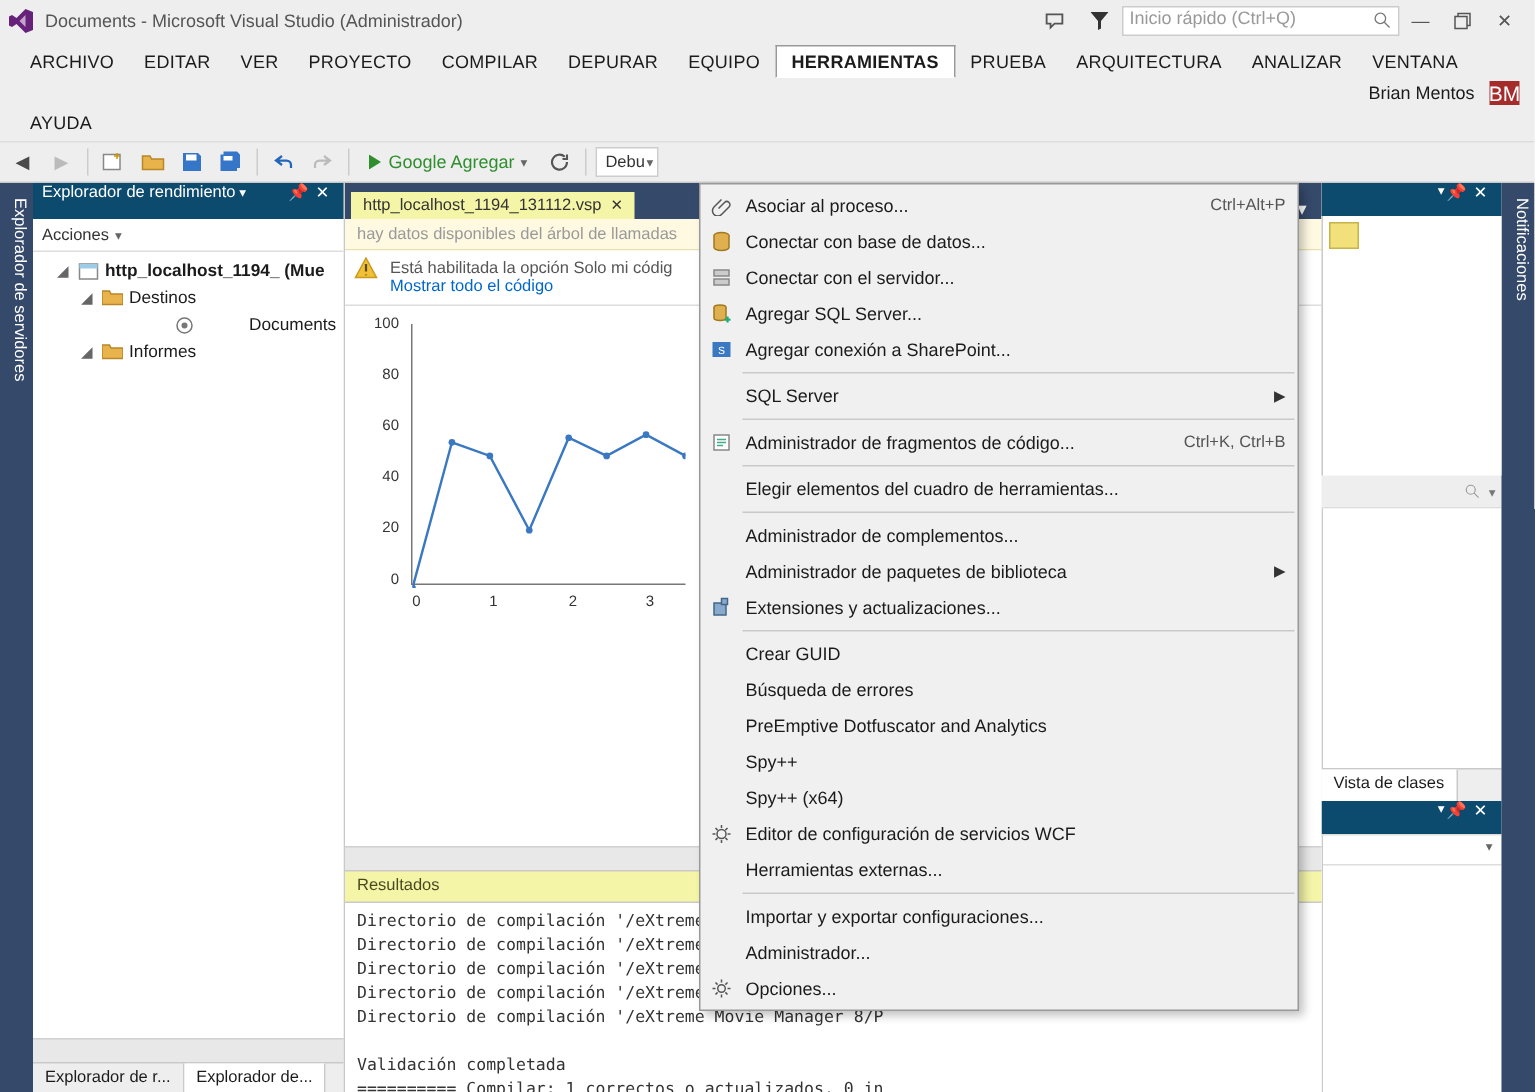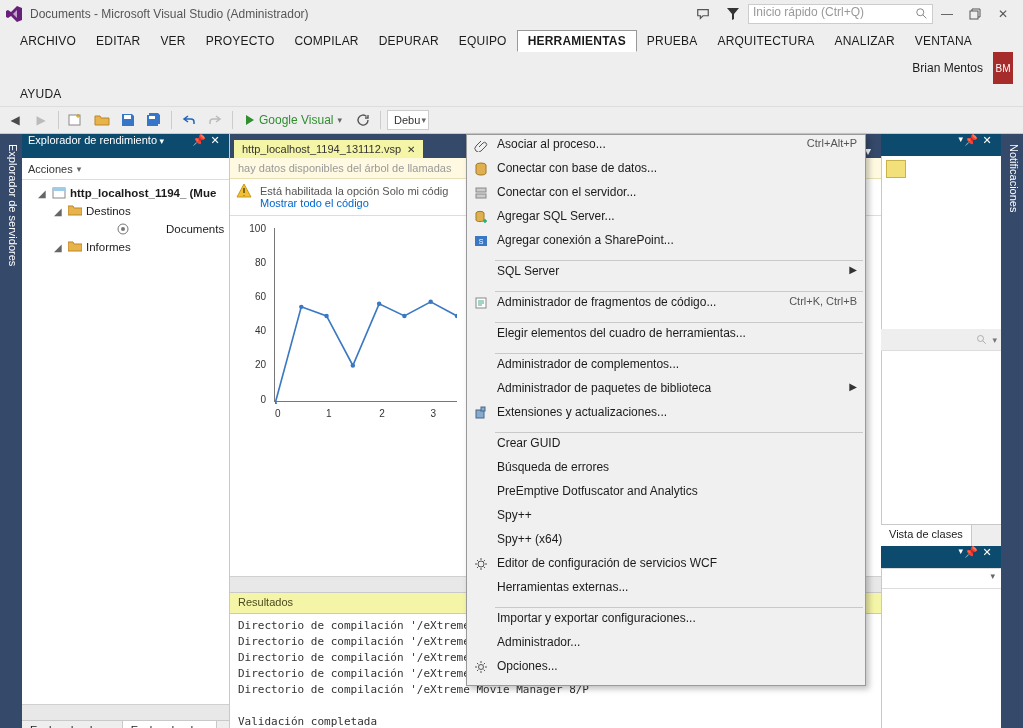--- a/index.html
+++ b/index.html
@@ -11,21 +11,21 @@
 .titlebar .spacer { flex: 1; }
 .titlebar .chatico, .titlebar .funnel { width: 18px; height: 18px; margin: 0 6px; display:flex; align-items:center; justify-content:center; color:#555; }
 .titlebar .quicklaunch { width: 185px; height: 20px; border: 1px solid #ccc; background: #fff; padding: 0 20px 0 4px; color: #999; position: relative; }
 .titlebar .quicklaunch .mag { position: absolute; right: 3px; top: 2px; }
 .titlebar .winbtn { width: 28px; height: 20px; display: flex; align-items: center; justify-content: center; color: #555; }
 
 .menubar { background: #eee; padding: 2px 10px 2px 10px; display: flex; flex-wrap: wrap; align-items: center; gap: 0; }
 .menubar .mitem { padding: 3px 10px; color: #1b1b1b; text-transform: uppercase; font-size: 12px; letter-spacing: .2px; }
 .menubar .mitem.active { background: #fff; border: 1px solid #999; border-bottom: 1px solid #fff; position: relative; z-index: 30; font-weight: bold; }
 .menubar .uname { margin-left: auto; padding: 3px 6px; color: #1b1b1b; }
-.menubar .ubadge { width: 20px; height: 32px; background: #a62b2b; color: #fff; font-size: 10px; display:flex; align-items:center; justify-content:center; margin-left: 4px; }
+.menubar .ubadge { width: 20px; height: 16px; background: #a62b2b; color: #fff; font-size: 14px; display:flex; align-items:center; justify-content:center; margin-left: 4px; }
 
 .toolbar { height: 28px; background: #eee; border-top: 1px solid #ddd; border-bottom: 1px solid #c9c9c9; display: flex; align-items: center; padding: 0 4px; gap: 4px; }
 .toolbar .tbtn { width: 22px; height: 22px; display:flex; align-items:center; justify-content:center; color:#4a4a4a; }
 .toolbar .sep { width: 1px; height: 18px; background: #ccc; margin: 0 2px; }
 .toolbar .play { color: #2f8f2f; display:flex; align-items:center; gap:4px; padding: 0 6px; height:22px; }
 .toolbar .combo { height: 20px; border: 1px solid #ccc; background: #fff; padding: 0 14px 0 6px; color:#333; position: relative; font-size: 11px; display:flex; align-items:center; }
 .toolbar .combo::after { content:"▾"; position:absolute; right:2px; font-size:9px; color:#666; }
 
 .workspace { position: relative; height: calc(728px - 28px - 44px - 28px - 20px); background: #eee; display:flex; }
 
@@ -71,21 +71,21 @@
 .hscroll { height:16px; background:#e8e8e8; border-top:1px solid #d0d0d0; margin-top:auto; }
 .results-head { height: 22px; background:#f5f5a8; border-top:1px solid #c9c9c9; border-bottom:1px solid #c9c9c9; padding: 3px 8px; font-size:11px; color:#4a4a20; }
 .output { height: 128px; background:#fff; overflow:hidden; padding: 4px 8px; font-family: Consolas, monospace; font-size: 11px; color:#333; white-space: pre; line-height: 1.45; }
 
 .rightarea { width: 120px; display:flex; flex-direction:column; }
 .rightarea .pane-head { height:22px; }
 .rightarea .rightbody { flex:1; background:#fff; border-left:1px solid #c9c9c9; }
 .rightarea .searchbox { height:22px; border-bottom:1px solid #ddd; display:flex; align-items:center; justify-content:flex-end; padding:0 4px; color:#777; }
 
 .dropdown-menu { position:absolute; left: 466px; top: 0px; width: 400px; background:#f0f0f0; border:1px solid #999; box-shadow: 3px 3px 6px rgba(0,0,0,.25); z-index: 25; padding: 2px 0; }
-.dropdown-menu .mi { height: 24px; display:flex; align-items:flex-start; padding: 0 8px 0 30px; font-size: 12px; color:#1b1b1b; position:relative; }
+.dropdown-menu .mi { height: 24px; display:flex; align-items:center; padding: 0 8px 0 30px; font-size: 12px; color:#1b1b1b; position:relative; }
 .dropdown-menu .mi .mico { position:absolute; left:6px; width:16px; height:16px; display:flex; align-items:center; justify-content:center; }
 .dropdown-menu .mi .short { margin-left:auto; color:#555; font-size:11px; }
 .dropdown-menu .mi .arrow { margin-left:auto; font-size:10px; color:#333; }
 .dropdown-menu .msep { height:1px; background:#c9c9c9; margin: 3px 2px 3px 28px; }
 
 svg { display:block; }
 </style>
 </head>
 <body>
 
@@ -183,21 +183,21 @@
   <span class="tbtn" style="color:#bbb">
       <svg width="14" height="14" viewBox="0 0 14 14">
         <path fill="none" stroke="#bbb" stroke-width="1.5" d="M8 3l4 3-4 3M12 6H5a3 3 0 00-3 3v2"></path>
       </svg>
     </span>
   <span class="sep"></span>
   <span class="play">
     <svg width="10" height="10" viewBox="0 0 10 10">
         <path fill="#2f8f2f" d="M1 0l8 5-8 5z"></path>
       </svg>
-    <span>Google Visual</span>
+    <span>Google Agregar</span>
     <span style="font-size:9px;color:#666">▾</span>
   </span>
   <span class="tbtn">
       <svg width="14" height="14" viewBox="0 0 14 14">
         <path fill="none" stroke="#555" stroke-width="1.4" d="M12 7a5 5 0 11-1.5-3.5M12 2v3h-3"></path>
       </svg>
     </span>
   <span class="sep"></span>
   <span class="combo" style="width:42px">Debu</span>
 </div>

